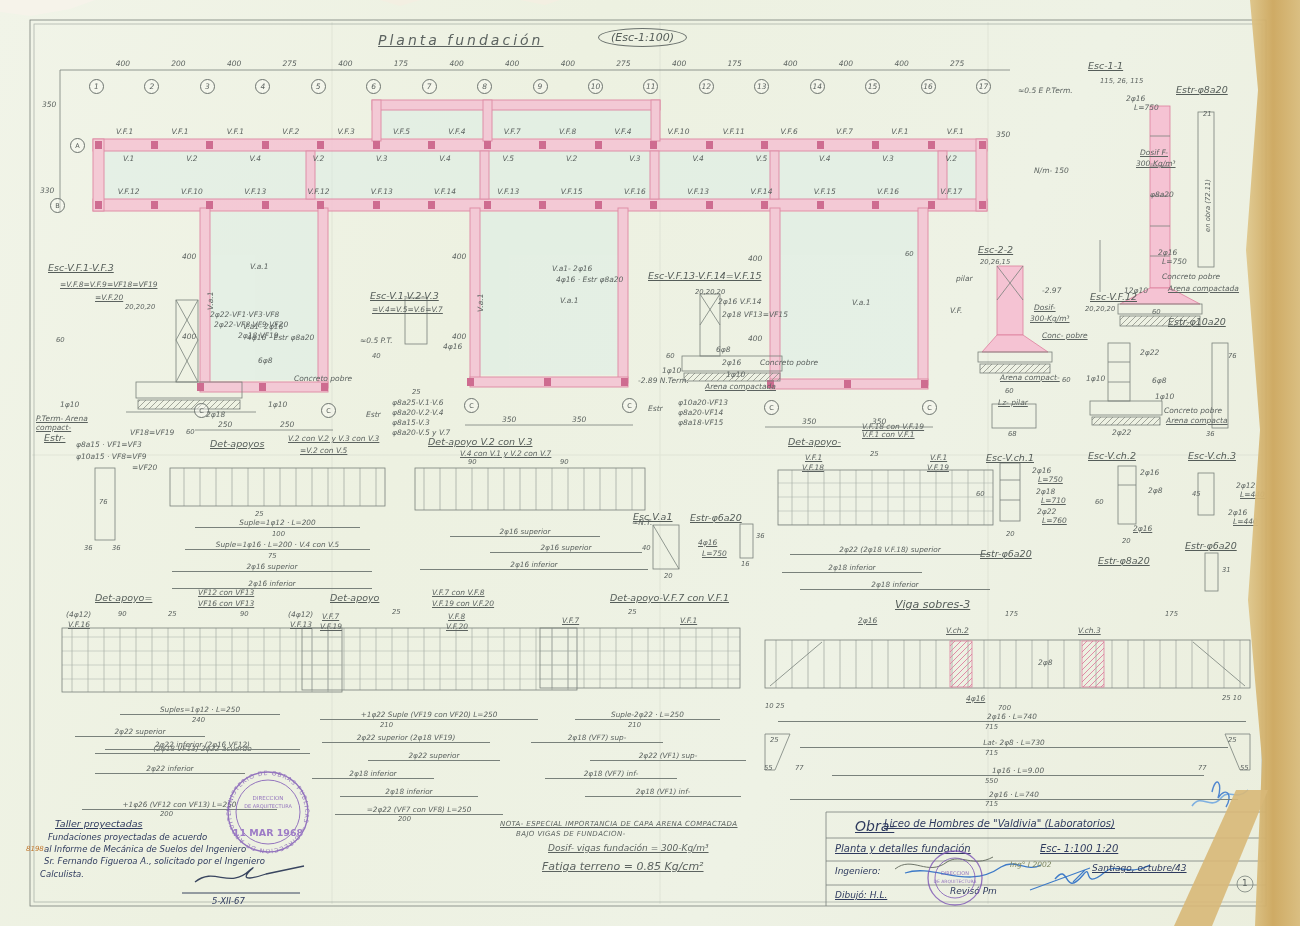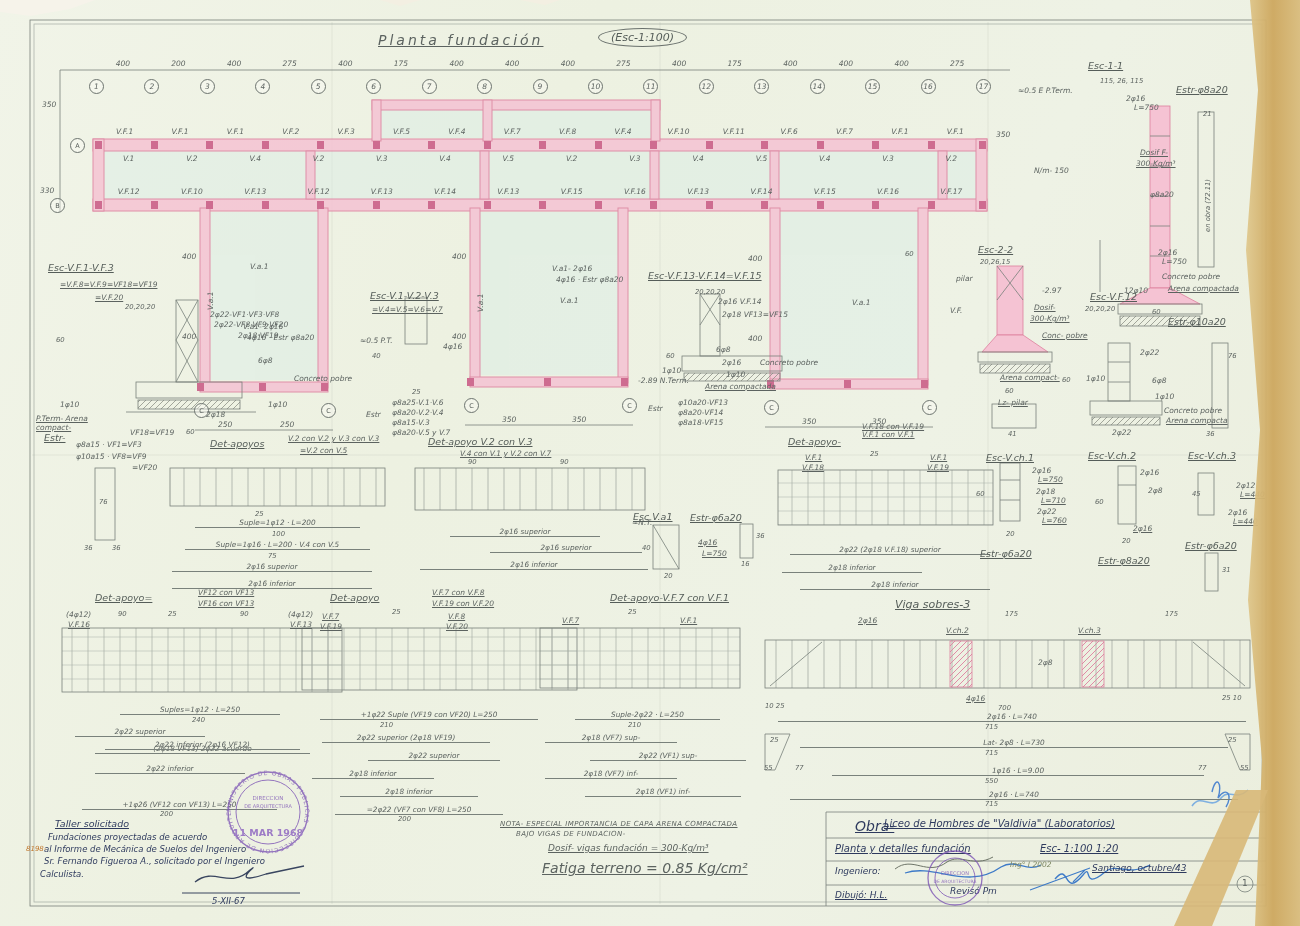--- a/index.html
+++ b/index.html
@@ -447,21 +447,21 @@
 <div class="t d" style="left:980px;top:258px">20,26,15</div>
 <div class="t" style="left:956px;top:274px">pilar</div>
 <div class="t" style="left:950px;top:306px">V.F.</div>
 <div class="t" style="left:1042px;top:286px">-2.97</div>
 <div class="t u" style="left:1034px;top:303px">Dosif-</div>
 <div class="t u" style="left:1030px;top:314px">300-Kg/m³</div>
 <div class="t u" style="left:1042px;top:331px">Conc- pobre</div>
 <div class="t u" style="left:1000px;top:373px">Arena compact-</div>
 <div class="t d" style="left:1005px;top:387px">60</div>
 <div class="t u" style="left:998px;top:398px">Lz- pilar</div>
-<div class="t d" style="left:1008px;top:430px">41</div>
+<div class="t d" style="left:1008px;top:430px">68</div>
 
 <div class="t h" style="left:1090px;top:291px">Esc-V.F.12</div>
 <div class="t d" style="left:1085px;top:305px">20,20,20</div>
 <div class="t h" style="left:1168px;top:316px">Estr-φ10a20</div>
 <div class="t" style="left:1140px;top:348px">2φ22</div>
 <div class="t" style="left:1152px;top:376px">6φ8</div>
 <div class="t" style="left:1086px;top:374px">1φ10</div>
 <div class="t" style="left:1155px;top:392px">1φ10</div>
 <div class="t d" style="left:1062px;top:376px">60</div>
 <div class="t" style="left:1164px;top:406px">Concreto pobre</div>
@@ -581,21 +581,21 @@
 <div class="s" style="left:340px;top:787px;width:138px">2φ18 inferior</div>
 <div class="s" style="left:335px;top:805px;width:168px">=2φ22 (VF7 con VF8) L=250</div>
 <div class="t d" style="left:398px;top:815px">200</div>
 
 <div class="t h" style="left:610px;top:592px">Det-apoyo-V.F.7 con V.F.1</div>
 <div class="t d" style="left:628px;top:608px">25</div>
 <div class="t u" style="left:562px;top:616px">V.F.7</div>
 <div class="t u" style="left:680px;top:616px">V.F.1</div>
 <div class="s" style="left:575px;top:710px;width:145px">Suple-2φ22 · L=250</div>
 <div class="t d" style="left:628px;top:721px">210</div>
-<div class="s" style="left:545px;top:733px;width:132px">2φ18 (VF7) sup-</div>
+<div class="s" style="left:531px;top:733px;width:132px">2φ18 (VF7) sup-</div>
 <div class="s" style="left:590px;top:751px;width:156px">2φ22 (VF1) sup-</div>
 <div class="s" style="left:545px;top:769px;width:132px">2φ18 (VF7) inf-</div>
 <div class="s" style="left:585px;top:787px;width:156px">2φ18 (VF1) inf-</div>
 
 <div class="t h" style="left:895px;top:598px;font-size:11px">Viga sobres-3</div>
 <div class="t u" style="left:858px;top:616px">2φ16</div>
 <div class="t d" style="left:1005px;top:610px">175</div>
 <div class="t d" style="left:1165px;top:610px">175</div>
 <div class="t u" style="left:946px;top:626px">V.ch.2</div>
 <div class="t u" style="left:1078px;top:626px">V.ch.3</div>
@@ -615,23 +615,23 @@
 <div class="t d" style="left:770px;top:736px">25</div>
 <div class="t d" style="left:764px;top:764px">55</div>
 <div class="t d" style="left:795px;top:764px">77</div>
 <div class="t d" style="left:1198px;top:764px">77</div>
 <div class="t d" style="left:1240px;top:764px">55</div>
 <div class="t d" style="left:1228px;top:736px">25</div>
 
 <div class="t c u" style="left:500px;top:820px">NOTA- ESPECIAL IMPORTANCIA DE CAPA ARENA COMPACTADA</div>
 <div class="t c" style="left:516px;top:830px">BAJO VIGAS DE FUNDACION-</div>
 <div class="t u" style="left:548px;top:843px;font-size:9px">Dosif- vigas fundación = 300-Kg/m³</div>
-<div class="t u" style="left:542px;top:860px;font-size:14px">Fatiga terreno = 0.85 Kg/cm²</div>
-
-<div class="t k u" style="left:55px;top:818px;font-size:9.5px">Taller solicitado</div>
+<div class="t u" style="left:542px;top:860px;font-size:11px">Fatiga terreno = 0.85 Kg/cm²</div>
+
+<div class="t k u" style="left:55px;top:818px;font-size:9.5px">Taller proyectadas</div>
 <div class="t k" style="left:48px;top:832px;font-size:8.5px">Fundaciones proyectadas de acuerdo</div>
 <div class="t k" style="left:44px;top:844px;font-size:8.5px">al Informe de Mecánica de Suelos del Ingeniero</div>
 <div class="t k" style="left:44px;top:856px;font-size:8.5px">Sr. Fernando Figueroa A., solicitado por el Ingeniero</div>
 <div class="t k" style="left:40px;top:869px;font-size:8.5px">Calculista.</div>
 <div class="t k" style="left:212px;top:896px;font-size:8.5px">5-XII-67</div>
 <div class="t org" style="left:26px;top:845px">8198-</div>
 
 <div class="t k u" style="left:855px;top:818px;font-size:14px">Obra-</div>
 <div class="t k u" style="left:884px;top:818px;font-size:10px">Liceo de Hombres de "Valdivia" (Laboratorios)</div>
 <div class="t k u" style="left:835px;top:843px;font-size:10px">Planta y detalles fundación</div>

